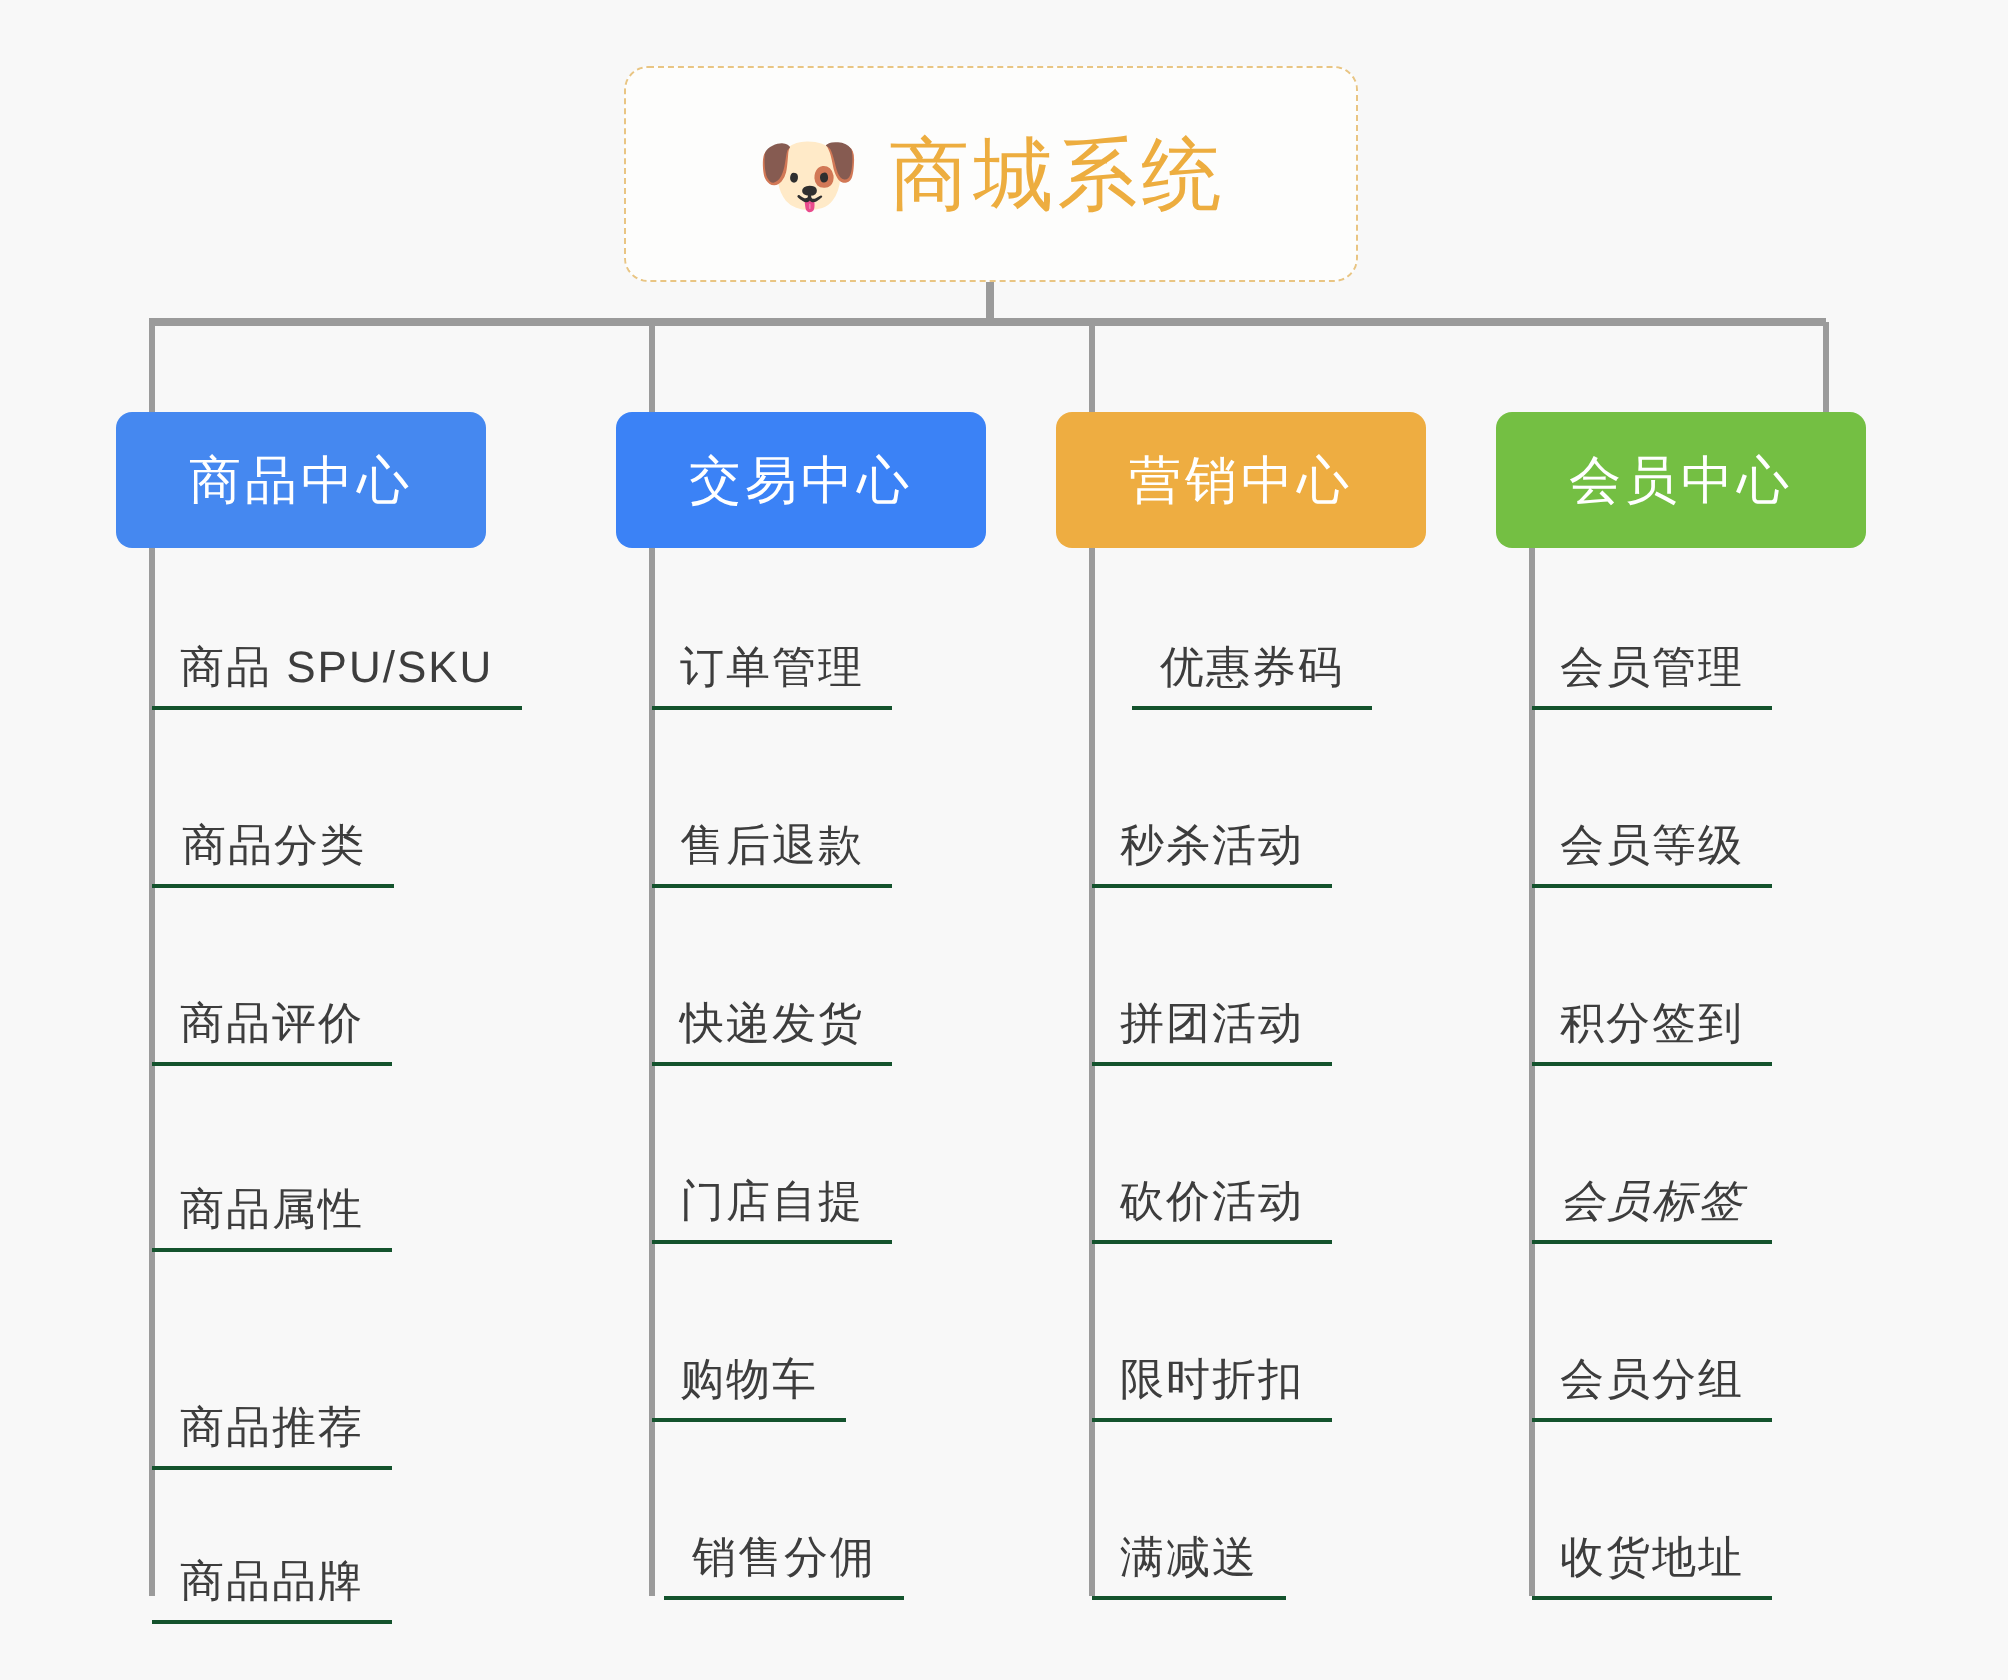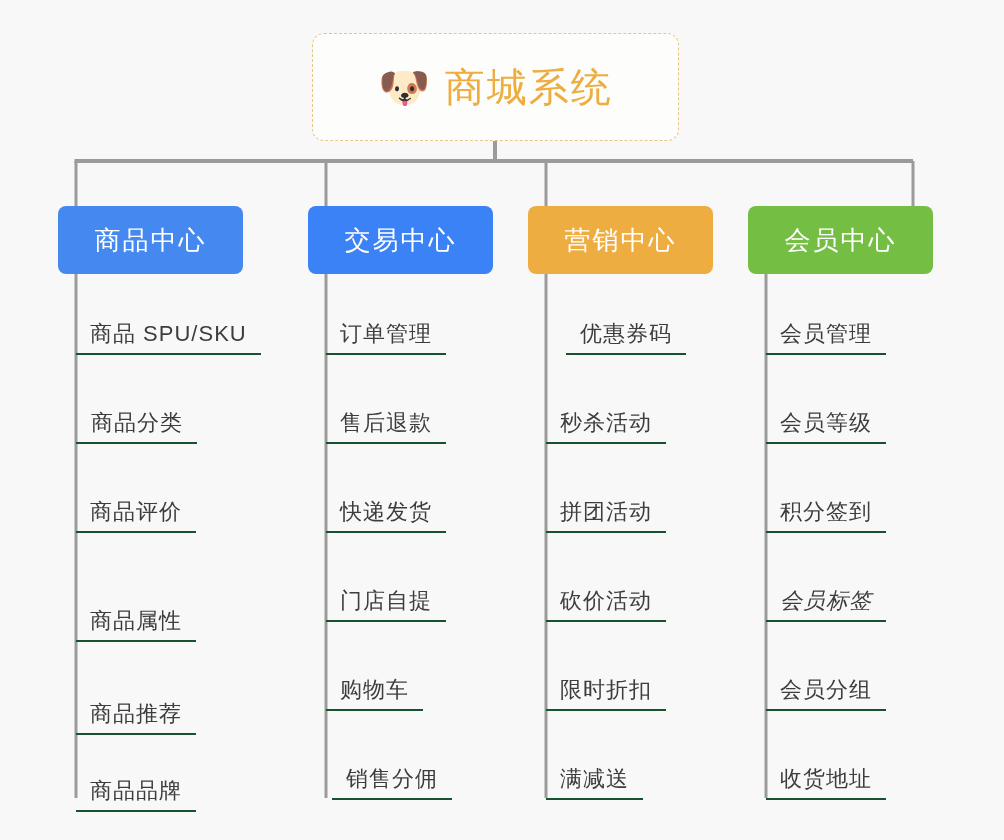--- a/index.html
+++ b/index.html
@@ -110,21 +110,21 @@
     <span class="root-title">商城系统</span>
   </div>
 
   <div id="branches">
       <div class="cat-box" style="left: 58px; background: rgb(69, 136, 240);">
         <span>商品中心</span>
       </div>
       <div class="leaf" style="left: 76px; top: 323px;">商品 SPU/SKU</div>
       <div class="leaf" style="left: 76px; top: 412px; padding-left: 15px;">商品分类</div>
       <div class="leaf" style="left: 76px; top: 501px;">商品评价</div>
-      <div class="leaf" style="left: 76px; top: 610px; text-align: center;">商品属性</div>
+      <div class="leaf" style="left: 76px; top: 594px; text-align: center;">商品属性</div>
       <div class="leaf" style="left: 76px; top: 679px; margin-top: 24px;">商品推荐</div>
       <div class="leaf" style="left: 76px; top: 768px; margin-top: 12px;">商品品牌</div>
       <div class="cat-box" style="left: 308px; background: #3b82f6;">
         <span>交易中心</span>
       </div>
       <div class="leaf" style="left: 326px; top: 323px;">订单管理</div>
       <div class="leaf" style="left: 326px; top: 412px;">售后退款</div>
       <div class="leaf" style="left: 326px; top: 501px;">快递发货</div>
       <div class="leaf" style="left: 326px; top: 590px;">门店自提</div>
       <div class="leaf" style="left: 326px; top: 679px;">购物车</div>

